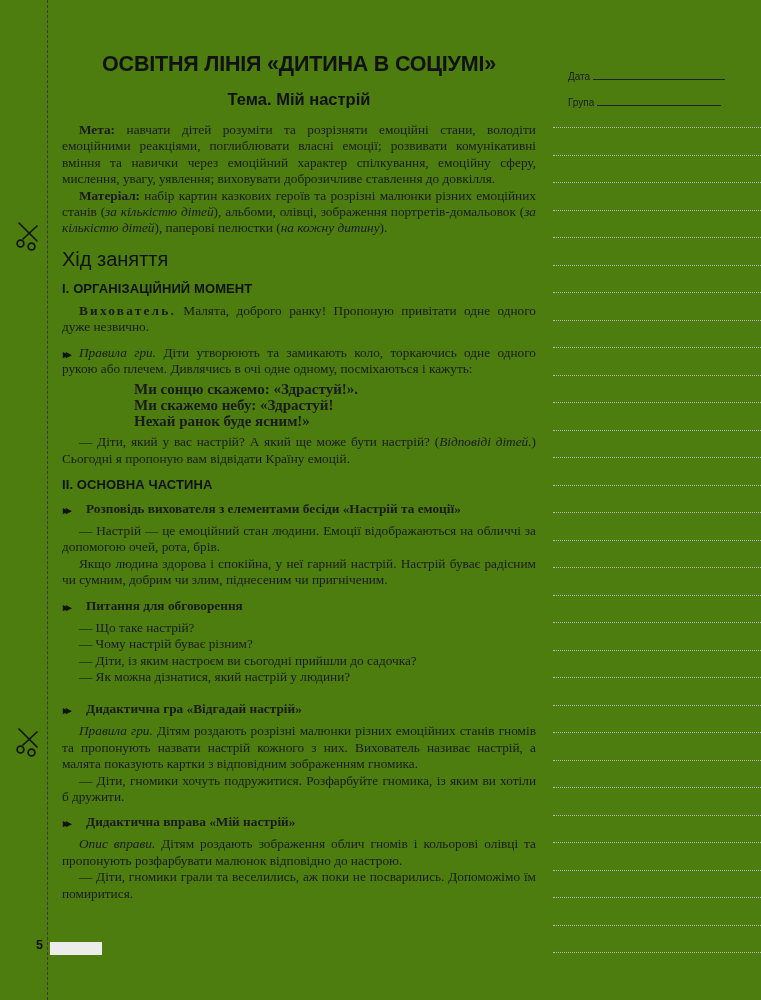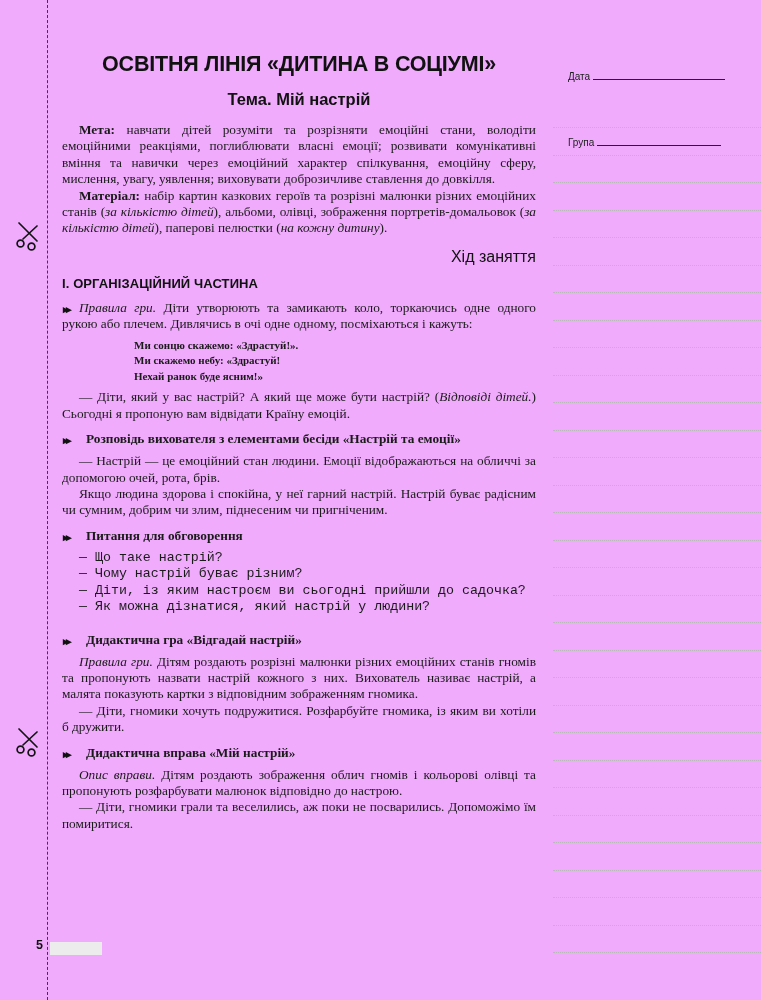--- a/index.html
+++ b/index.html
@@ -5,21 +5,21 @@
 <style>
   html, body {
     margin: 0;
     padding: 0;
     background: #ffffff;
   }
   .page {
     position: relative;
     width: 761px;
     height: 1000px;
-    background: #f0abfc;
+    background: #4d7c0f;
     overflow: hidden;
     font-family: "Liberation Serif", serif;
     color: #1a1a1a;
   }
 
   
   .cut-margin {
     position: absolute;
     left: 0; top: 0;
     width: 56px; height: 1000px;
@@ -69,23 +69,23 @@
     line-height: 16.4px;
     text-align: justify;
     margin: 0;
     text-indent: 0;
   }
   .para.ind { text-indent: 17px; }
   .para b { font-weight: bold; }
   .para i { font-style: italic; }
 
   .section-center {
-    text-align: right;
-    font-family: "Liberation Sans", sans-serif;
-    font-size: 16px;
+    text-align: left;
+    font-family: "Liberation Sans", sans-serif;
+    font-size: 20px;
     margin: 11px 0 9px 0;
     color: #111;
   }
   .section-head {
     font-family: "Liberation Sans", sans-serif;
     font-weight: bold;
     font-size: 13px;
     letter-spacing: 0.1px;
     margin: 10px 0 7px 0;
     color: #111;
@@ -104,27 +104,27 @@
     left: 1px;
     top: 1px;
     font-size: 11px;
     letter-spacing: -2.5px;
     color: #111;
   }
 
   .rhyme {
     margin: 5px 0 5px 0;
     padding-left: 72px;
-    font-size: 11px;
+    font-size: 15px;
     line-height: 15.6px;
     font-weight: bold;
   }
   .rhyme div { white-space: nowrap; }
 
-  .dash-list { margin: 6px 0 16px 0; font-family: Liberation Mono, monospace; }
+  .dash-list { margin: 6px 0 16px 0; }
   .dash-list .para { margin-bottom: 0px; }
 
   .speaker { letter-spacing: 2.2px; font-weight: bold; }
 
   
   .notes {
     position: absolute;
     left: 553px;
     top: 0;
     width: 208px;
@@ -140,21 +140,21 @@
     white-space: nowrap;
   }
   .note-field .lbl { display: inline-block; }
   .note-field .rule {
     display: inline-block;
     border-bottom: 1.3px solid #222;
     height: 11px;
     margin-left: 3px;
   }
   .note-date  { top: 68px; }
-  .note-group { top: 94px; margin-top: 40px; }
+  .note-group { top: 94px; }
   .note-date .rule  { width: 132px; }
   .note-group .rule { width: 124px; }
 
   .note-line {
     position: absolute;
     left: 0;
     width: 208px;
     border-top: 1.4px dotted #b9b9b9;
     height: 0;
   }
@@ -214,37 +214,39 @@
     <h1 class="line-title">ОСВІТНЯ ЛІНІЯ «ДИТИНА В СОЦІУМІ»</h1>
 
     <h2 class="theme-title">Тема. Мій настрій</h2>
 
     <p class="para ind"><b>Мета:</b><span> навчати дітей розуміти та розрізняти емоційні стани, володіти емоційними реакціями, поглиблювати власні емоції; розвивати комунікативні вміння та навички через емоційний характер спілкування, емоційну сферу, мислення, увагу, уявлення; виховувати доброзичливе ставлення до довкілля.</span></p>
 
     <p class="para ind"><b>Матеріал:</b><span> набір картин казкових героїв та розрізні малюнки різних емоційних станів (</span><i>за кількістю дітей</i><span>), альбоми, олівці, зображення портретів-домальовок (</span><i>за кількістю дітей</i><span>), паперові пелюстки (</span><i>на кожну дитину</i><span>).</span></p>
 
     <div class="section-center">Хід заняття</div>
 
-    <div class="section-head">I. ОРГАНІЗАЦІЙНИЙ ЧАСТИНА</div>
-
+    <div class="section-head">I. ОРГАНІЗАЦІЙНИЙ МОМЕНТ</div>
+
+    <p class="para ind"><span class="speaker">Вихователь.</span><span> Малята, доброго ранку! Пропоную привітати одне одного дуже незвично.</span></p>
 
     <div class="bullet-row">
       <span class="bullet-glyph">▸▸</span>
     </div>
 
     <p class="para ind"><i>Правила гри.</i><span> Діти утворюють та замикають коло, торкаючись одне одного рукою або плечем. Дивлячись в очі одне одному, посміхаються і кажуть:</span></p>
 
     <div class="rhyme">
       <div>Ми сонцю скажемо: «Здрастуй!».</div>
       <div>Ми скажемо небу: «Здрастуй!</div>
       <div>Нехай ранок буде ясним!»</div>
     </div>
 
     <p class="para ind"><span>— Діти, який у вас настрій? А який ще може бути настрій? (</span><i>Відповіді дітей.</i><span>)</span><span> </span><span>Сьогодні я пропоную вам відвідати Країну емоцій.</span></p>
 
+    <div class="section-head">II. ОСНОВНА ЧАСТИНА</div>
 
     <div class="bullet-row">
       <span class="bullet-glyph">▸▸</span>
       <span>Розповідь вихователя з елементами бесіди «Настрій та емоції»</span>
     </div>
 
     <p class="para ind">— Настрій — це емоційний стан людини. Емоції відображаються на обличчі за допомогою очей, рота, брів.</p>
     <p class="para ind">Якщо людина здорова і спокійна, у неї гарний настрій. Настрій буває радісним чи сумним, добрим чи злим, піднесеним чи пригніченим.</p>
 
     <div class="bullet-row">

